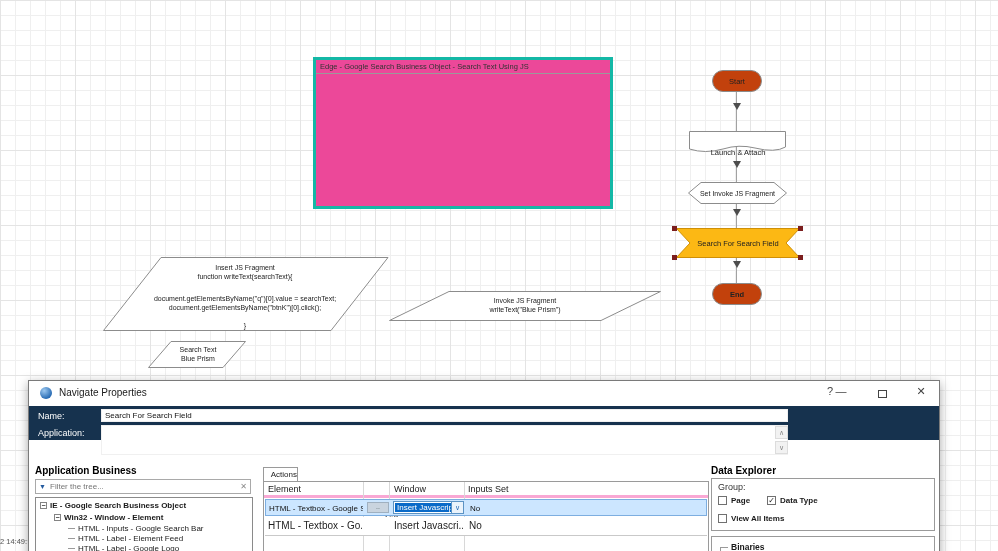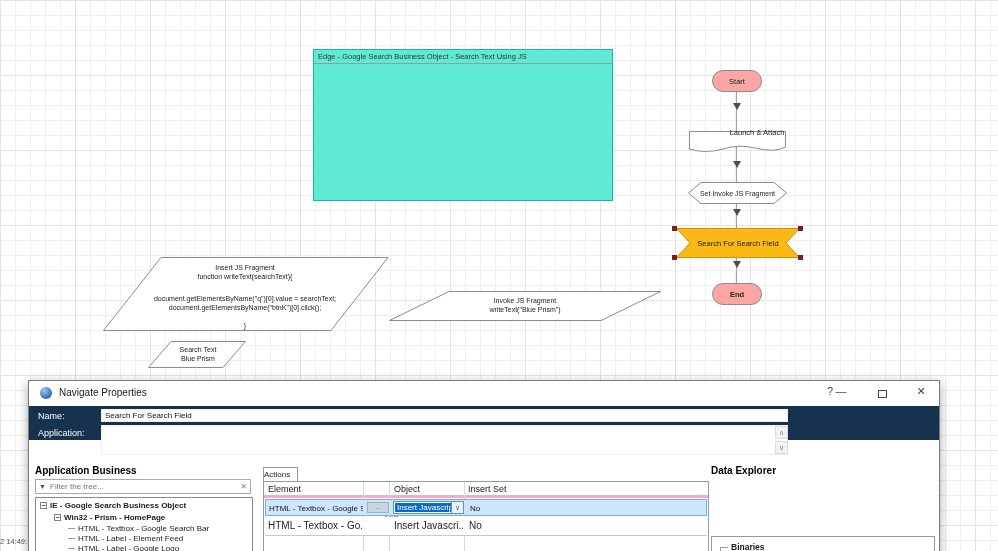--- a/index.html
+++ b/index.html
@@ -8,27 +8,27 @@
     background:
       linear-gradient(to right, #e4e4e4 1px, transparent 1px) 0 0 / 75px 75px,
       linear-gradient(to bottom, #e4e4e4 1px, transparent 1px) 0 0 / 75px 75px,
       linear-gradient(to right, #efefef 1px, transparent 1px) 0 0 / 15px 15px,
       linear-gradient(to bottom, #efefef 1px, transparent 1px) 0 0 / 15px 15px,
       #ffffff;
   }
   .abs { position:absolute; }
 
   
-  .groupbox { left:313px; top:49px; width:300px; height:152px; background:#5eead4; border:1px solid #14b8a6; }
+  .groupbox { left:313px; top:57px; width:300px; height:152px; background:#ec4899; border:3px solid #14b8a6; }
   .groupbox .gb-title { font-size:7.5px; color:#333; padding:2px 4px 2px 4px; border-bottom:1px solid #9a9a9a; white-space:nowrap; }
 
   .flow-line { left:736px; top:92px; width:1px; height:192px; background:#a2a2a2; }
   .arrowhead { width:0; height:0; border-left:4px solid transparent; border-right:4px solid transparent; border-top:7px solid #4d4d4d; }
 
-  .stadium { width:50px; height:22px; background:#fca5a5; border:1px solid #8c8c8c; border-radius:11px;
+  .stadium { width:50px; height:22px; background:#c2410c; border:1px solid #8c8c8c; border-radius:11px;
     display:flex; align-items:center; justify-content:center; font-size:7.5px; color:#222; }
 
   .shape-label { display:flex; align-items:center; justify-content:center; text-align:center; color:#222; }
 
   .handle { width:5px; height:5px; background:#7b1e1e; }
 
   .code-block { font-size:7px; color:#222; text-align:center; line-height:9px; }
 
   .ts-frag { left:0px; top:537px; font-size:7.5px; color:#555; }
 
@@ -61,21 +61,21 @@
   .filter-clear { position:absolute; right:3px; top:2px; font-size:8px; color:#8a8a8a; }
   .treebox { position:absolute; left:6px; top:116px; width:218px; height:84px; background:#fff; border:1px solid #8a8a8a; overflow:hidden; }
   .tree-item { position:absolute; height:10px; font-size:8px; color:#1a1a1a; white-space:nowrap; }
   .tree-item.bold { font-weight:bold; }
   .expander { display:inline-block; width:7px; height:7px; border:1px solid #848484; background:#fff;
     font-size:7px; line-height:5px; text-align:center; color:#333; margin-right:3px; vertical-align:middle; }
   .tick { display:inline-block; width:7px; height:1px; background:#9a9a9a; margin-right:3px; vertical-align:middle; }
 
   
   .tab { position:absolute; left:234px; top:86px; width:35px; height:14px; background:#fff;
-    border:1px solid #9a9a9a; border-bottom:none; font-size:8px; color:#222; text-align:left; line-height:13px; }
+    border:1px solid #9a9a9a; border-bottom:none; font-size:8px; color:#222; text-align:right; line-height:13px; }
   .actions-table { position:absolute; left:234px; top:100px; width:446px; height:100px; background:#fff; border:1px solid #9a9a9a; }
   .thead { position:absolute; left:0; top:0; width:100%; height:16px; border-bottom:3px solid #f9a8d4; }
   .th { position:absolute; top:2px; font-size:9px; color:#1a1a1a; }
   .col-sep { position:absolute; top:0; width:1px; height:100%; background:#d8d8d8; }
   .row1 { position:absolute; left:1px; top:17px; width:442px; height:17px; background:#cce6ff; border:1px solid #7daee0; }
   .row2 { position:absolute; left:1px; top:35px; width:442px; height:19px; background:#fff; border-bottom:1px solid #c9c9c9; }
   .cell { position:absolute; white-space:nowrap; overflow:hidden; }
   .param-btn { position:absolute; left:101px; top:2px; width:22px; height:11px; background:#c9d4df; border:1px solid #9fb0c0;
     font-size:7px; color:#566; text-align:center; line-height:8px; }
   .dd { position:absolute; left:127px; top:1px; width:71px; height:13px; background:#fff; border:1px solid #5c93c4; }
@@ -105,21 +105,21 @@
 <div class="abs arrowhead" style="left:733px; top:209px;"></div>
 <div class="abs arrowhead" style="left:733px; top:261px;"></div>
 
 <div class="abs stadium" style="left:712px; top:70px;">
   <span>Start</span>
 </div>
 
 <svg class="abs" style="left:689px; top:131px;" width="98" height="26">
   <path d="M0.5,0.5 L96.5,0.5 L96.5,16 Q86,22 66,17 Q50,13 34,18 Q16,23 0.5,18 Z" fill="#ffffff" stroke="#8c8c8c"></path>
 </svg>
-<div class="abs shape-label" style="left:689px; top:124px; width:98px; height:16px; font-size:7.5px;margin-left:19px;">Launch &amp; Attach</div>
+<div class="abs shape-label" style="left:689px; top:144px; width:98px; height:16px; font-size:7.5px;">Launch &amp; Attach</div>
 
 <svg class="abs" style="left:688px; top:182px;" width="99" height="23">
   <polygon points="13,0.5 86,0.5 98.5,11 86,21.5 13,21.5 0.5,11" fill="#ffffff" stroke="#8c8c8c"></polygon>
 </svg>
 <div class="abs shape-label" style="left:688px; top:182px; width:99px; height:22px; font-size:7px;">Set Invoke JS Fragment</div>
 
 <svg class="abs" style="left:676px; top:228px;" width="124" height="30">
   <polygon points="0.5,0.5 123.5,0.5 110,15 123.5,29.5 0.5,29.5 14,15" fill="#fcb814" stroke="#cf8f06"></polygon>
 </svg>
 <div class="abs shape-label" style="left:676px; top:228px; width:124px; height:30px; font-size:7.5px;">Search For Search Field</div>
@@ -189,40 +189,40 @@
   <div class="filterbox">
     <span class="funnel">▼</span>
     <input class="filter-input" type="text" placeholder="Filter the tree..." style="">
     <span class="filter-clear">✕</span>
   </div>
   <div class="treebox">
     <div class="tree-item bold" style="left:4px; top:3px;">
       <span class="expander">−</span><span>IE - Google Search Business Object</span>
     </div>
     <div class="tree-item bold" style="left:18px; top:15px;">
-      <span class="expander">−</span><span>Win32 - Prism - HomePage</span>
+      <span class="expander">−</span><span>Win32 - Window - Element</span>
     </div>
     <div class="tree-item" style="left:32px; top:26px;">
-      <span class="tick"></span><span>HTML - Textbox - Google Search Bar</span>
+      <span class="tick"></span><span>HTML - Inputs - Google Search Bar</span>
     </div>
     <div class="tree-item" style="left:32px; top:36px;">
       <span class="tick"></span><span>HTML - Label - Element Feed</span>
     </div>
     <div class="tree-item" style="left:32px; top:46px;">
       <span class="tick"></span><span>HTML - Label - Google Logo</span>
     </div>
   </div>
 
   <div class="tab">Actions</div>
   <div class="actions-table">
     <div class="thead">
       <span class="th" style="left:4px;">Element</span>
       <span class="th" style="left:121px;margin-top:28px;">Par...</span>
-      <span class="th" style="left:130px;">Object</span>
-      <span class="th" style="left:204px;">Insert Set</span>
+      <span class="th" style="left:130px;">Window</span>
+      <span class="th" style="left:204px;">Inputs Set</span>
     </div>
     <div class="col-sep" style="left:99px;"></div>
     <div class="col-sep" style="left:125px;"></div>
     <div class="col-sep" style="left:200px;"></div>
 
     <div class="row1">
       <span class="cell" style="left:3px; top:4px; width:94px; font-size:8px; color:#111;">HTML - Textbox - Google Sear</span>
       <div class="param-btn">
         <span>..</span>
       </div>
@@ -234,18 +234,33 @@
     </div>
 
     <div class="row2">
       <span class="cell" style="left:3px; top:3px; width:94px; font-size:10px; color:#222;">HTML - Textbox - Go...</span>
       <span class="cell" style="left:129px; top:3px; width:69px; font-size:10px; color:#222;">Insert Javascri..</span>
       <span class="cell" style="left:204px; top:3px; font-size:10px; color:#222;">No</span>
     </div>
   </div>
 
   <div class="panel-title" style="left:682px; top:84px;">Data Explorer</div>
+  <div class="de-groupbox">
+    <span style="position:absolute; left:6px; top:3px; font-size:9px; color:#333;">Group:</span>
+    <div class="cb-row" style="left:6px; top:17px;">
+      <span class="cb-box"></span>
+      <span class="cb-label">Page</span>
+    </div>
+    <div class="cb-row" style="left:55px; top:17px;">
+      <span class="cb-box">✓</span>
+      <span class="cb-label">Data Type</span>
+    </div>
+    <div class="cb-row" style="left:6px; top:35px;">
+      <span class="cb-box"></span>
+      <span class="cb-label">View All Items</span>
+    </div>
+  </div>
   <div class="de-treebox">
     <div class="l-line"></div>
     <span style="position:absolute; left:19px; top:5px; font-size:8.5px; font-weight:bold; color:#1a1a1a;">Binaries</span>
   </div>
 
 </div>
 
 </body></html>

